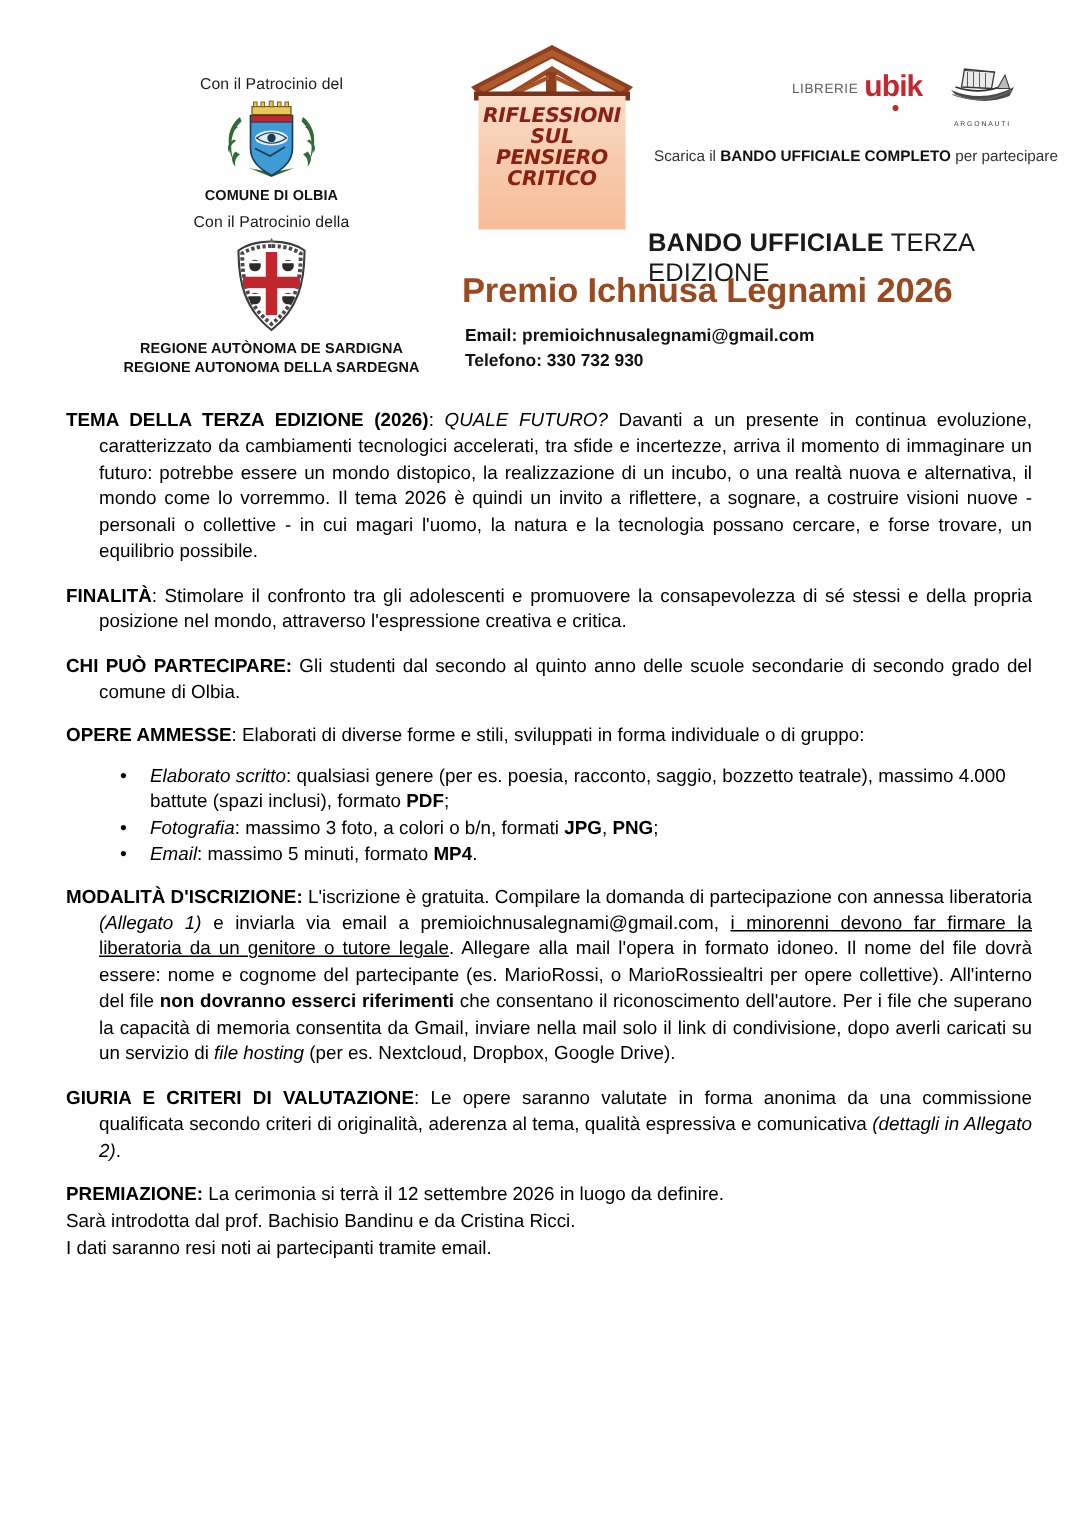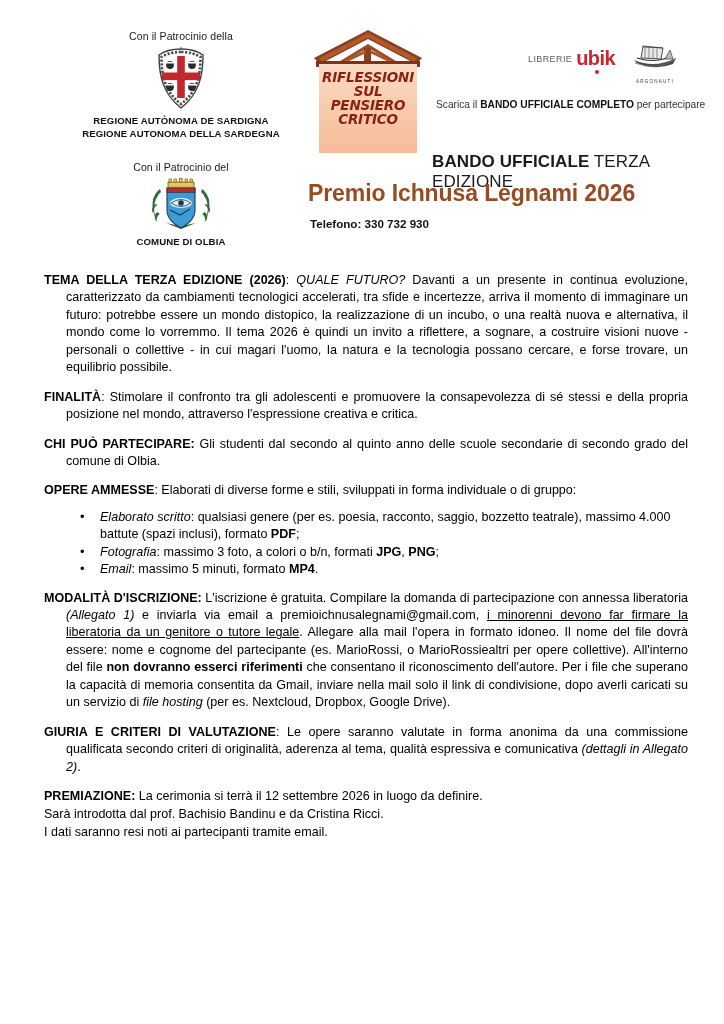--- a/index.html
+++ b/index.html
@@ -131,49 +131,20 @@
   .scadenza { font-weight:bold; margin-bottom:13px; }
   .premiazione-block { line-height:1.42; }
 </style>
 </head>
 <body>
 
 <div class="header">
 
   <div class="patron-col">
 
-    <div class="patron-block">
-      <div class="patron-caption">Con il Patrocinio della</div>
-
-      <svg class="sardinia-emblem" viewBox="0 0 60 66">
-        <path d="M30 3 C20 3 12 6 8 9 C8 30 12 48 30 62 C48 48 52 30 52 9 C48 6 40 3 30 3 Z" fill="#ffffff" stroke="#3b3b3b" stroke-width="1.4"></path>
-        <path d="M30 6 C21 6 14 8.5 10.5 11 C10.5 30 14 46 30 58 C46 46 49.5 30 49.5 11 C46 8.5 39 6 30 6 Z" fill="none" stroke="#4a4a4a" stroke-width="2.6" stroke-dasharray="2.2 1.6"></path>
-        <rect x="26.2" y="10" width="7.6" height="42" fill="#c1272d"></rect>
-        <rect x="11" y="26.5" width="38" height="7.6" fill="#c1272d"></rect>
-        <g fill="#2b2b2b">
-          <circle cx="19" cy="19" r="3.9"></circle>
-          <circle cx="41" cy="19" r="3.9"></circle>
-          <circle cx="19" cy="41" r="3.9"></circle>
-          <circle cx="41" cy="41" r="3.9"></circle>
-        </g>
-        <g fill="#ffffff">
-          <rect x="15.4" y="15.9" width="7.2" height="1.6"></rect>
-          <rect x="37.4" y="15.9" width="7.2" height="1.6"></rect>
-          <rect x="15.4" y="37.9" width="7.2" height="1.6"></rect>
-          <rect x="37.4" y="37.9" width="7.2" height="1.6"></rect>
-        </g>
-        <path d="M30 0.5 L31.6 3.4 L28.4 3.4 Z" fill="#6a6a6a"></path>
-      </svg>
-
-      <div class="patron-name">
-        <span>REGIONE AUTÒNOMA DE SARDIGNA</span>
-        <span class="ln2">REGIONE AUTONOMA DELLA SARDEGNA</span>
-      </div>
-    </div>
-
     <div class="patron-block" style="margin-top:20px;">
       <div class="patron-caption">Con il Patrocinio del</div>
 
       <svg class="olbia-emblem" viewBox="0 0 70 56">
         <g fill="#2f6b37">
           <path d="M14 12 C6 18 4 30 10 42 C6 30 9 20 15 15 Z"></path>
           <path d="M56 12 C64 18 66 30 60 42 C64 30 61 20 55 15 Z"></path>
           <path d="M11 18 C7 20 6 24 8 27 C8 23 10 20 12.5 19 Z"></path>
           <path d="M59 18 C63 20 64 24 62 27 C62 23 60 20 57.5 19 Z"></path>
           <path d="M10 27 C6 29 5 33 7 36 C7 32 9 29 11.5 28 Z"></path>
@@ -193,20 +164,49 @@
           <rect x="44" y="2" width="2.4" height="3.2"></rect>
         </g>
         <ellipse cx="35" cy="26" rx="11" ry="5" fill="#ffffff" opacity="0.85"></ellipse>
         <path d="M25 26 q10 -7 20 0 q-10 7 -20 0 Z" fill="#d9eef8" stroke="#1b3b52" stroke-width="0.8"></path>
         <circle cx="35" cy="26" r="2.8" fill="#1b3b52"></circle>
         <path d="M24 33 l10 5 l10 -6" fill="none" stroke="#1b3b52" stroke-width="1.1"></path>
       </svg>
 
       <div class="patron-name">
         <span>COMUNE DI OLBIA</span>
+      </div>
+    </div>
+
+    <div class="patron-block">
+      <div class="patron-caption">Con il Patrocinio della</div>
+
+      <svg class="sardinia-emblem" viewBox="0 0 60 66">
+        <path d="M30 3 C20 3 12 6 8 9 C8 30 12 48 30 62 C48 48 52 30 52 9 C48 6 40 3 30 3 Z" fill="#ffffff" stroke="#3b3b3b" stroke-width="1.4"></path>
+        <path d="M30 6 C21 6 14 8.5 10.5 11 C10.5 30 14 46 30 58 C46 46 49.5 30 49.5 11 C46 8.5 39 6 30 6 Z" fill="none" stroke="#4a4a4a" stroke-width="2.6" stroke-dasharray="2.2 1.6"></path>
+        <rect x="26.2" y="10" width="7.6" height="42" fill="#c1272d"></rect>
+        <rect x="11" y="26.5" width="38" height="7.6" fill="#c1272d"></rect>
+        <g fill="#2b2b2b">
+          <circle cx="19" cy="19" r="3.9"></circle>
+          <circle cx="41" cy="19" r="3.9"></circle>
+          <circle cx="19" cy="41" r="3.9"></circle>
+          <circle cx="41" cy="41" r="3.9"></circle>
+        </g>
+        <g fill="#ffffff">
+          <rect x="15.4" y="15.9" width="7.2" height="1.6"></rect>
+          <rect x="37.4" y="15.9" width="7.2" height="1.6"></rect>
+          <rect x="15.4" y="37.9" width="7.2" height="1.6"></rect>
+          <rect x="37.4" y="37.9" width="7.2" height="1.6"></rect>
+        </g>
+        <path d="M30 0.5 L31.6 3.4 L28.4 3.4 Z" fill="#6a6a6a"></path>
+      </svg>
+
+      <div class="patron-name">
+        <span>REGIONE AUTÒNOMA DE SARDIGNA</span>
+        <span class="ln2">REGIONE AUTONOMA DELLA SARDEGNA</span>
       </div>
     </div>
   </div>
 
   <div class="rifl-logo">
     <svg class="rifl-roof" viewBox="0 0 112 40">
       <path d="M56 2 L110 30 L104 36 L56 11 L8 36 L2 30 Z" fill="#8d3f20"></path>
       <path d="M56 5 L105 30.5 L102 33.5 L56 9.5 L10 33.5 L7 30.5 Z" fill="#b05a2c"></path>
       <path d="M20 38 L56 16 L92 38 L88 38 L56 20 L24 38 Z" fill="#9c4a24"></path>
       <rect x="52" y="20" width="7" height="18" fill="#8d3f20"></rect>
@@ -250,20 +250,21 @@
     <span>Scarica il </span><b>BANDO UFFICIALE COMPLETO</b><span> per partecipare</span>
   </div>
 
   <div class="bando-line">
     <span class="b1">BANDO UFFICIALE</span><span class="b2"> TERZA EDIZIONE</span>
   </div>
 
   <div class="main-title">Premio Ichnusa Legnami 2026</div>
 
   <div class="org-info">
+    <div>Email: premioichnusalegnami@gmail.com</div>
     <div>Telefono: 330 732 930</div>
   </div>
 </div>
 
 <div class="content">
 
   <p class="para"><span class="lbl">TEMA DELLA TERZA EDIZIONE (2026)</span><span>: </span><span class="it">QUALE FUTURO?</span><span> Davanti a un presente in continua evoluzione, caratterizzato da cambiamenti tecnologici accelerati, tra sfide e incertezze, arriva il momento di immaginare un futuro: potrebbe essere un mondo distopico, la realizzazione di un incubo, o una realtà nuova e alternativa, il mondo come lo vorremmo. Il tema 2026 è quindi un invito a riflettere, a sognare, a costruire visioni nuove - personali o collettive - in cui magari l'uomo, la natura e la tecnologia possano cercare, e forse trovare, un equilibrio possibile.</span></p>
 
   <p class="para"><span class="lbl">FINALITÀ</span><span>: Stimolare il confronto tra gli adolescenti e promuovere la consapevolezza di sé stessi e della propria posizione nel mondo, attraverso l'espressione creativa e critica.</span></p>
 

